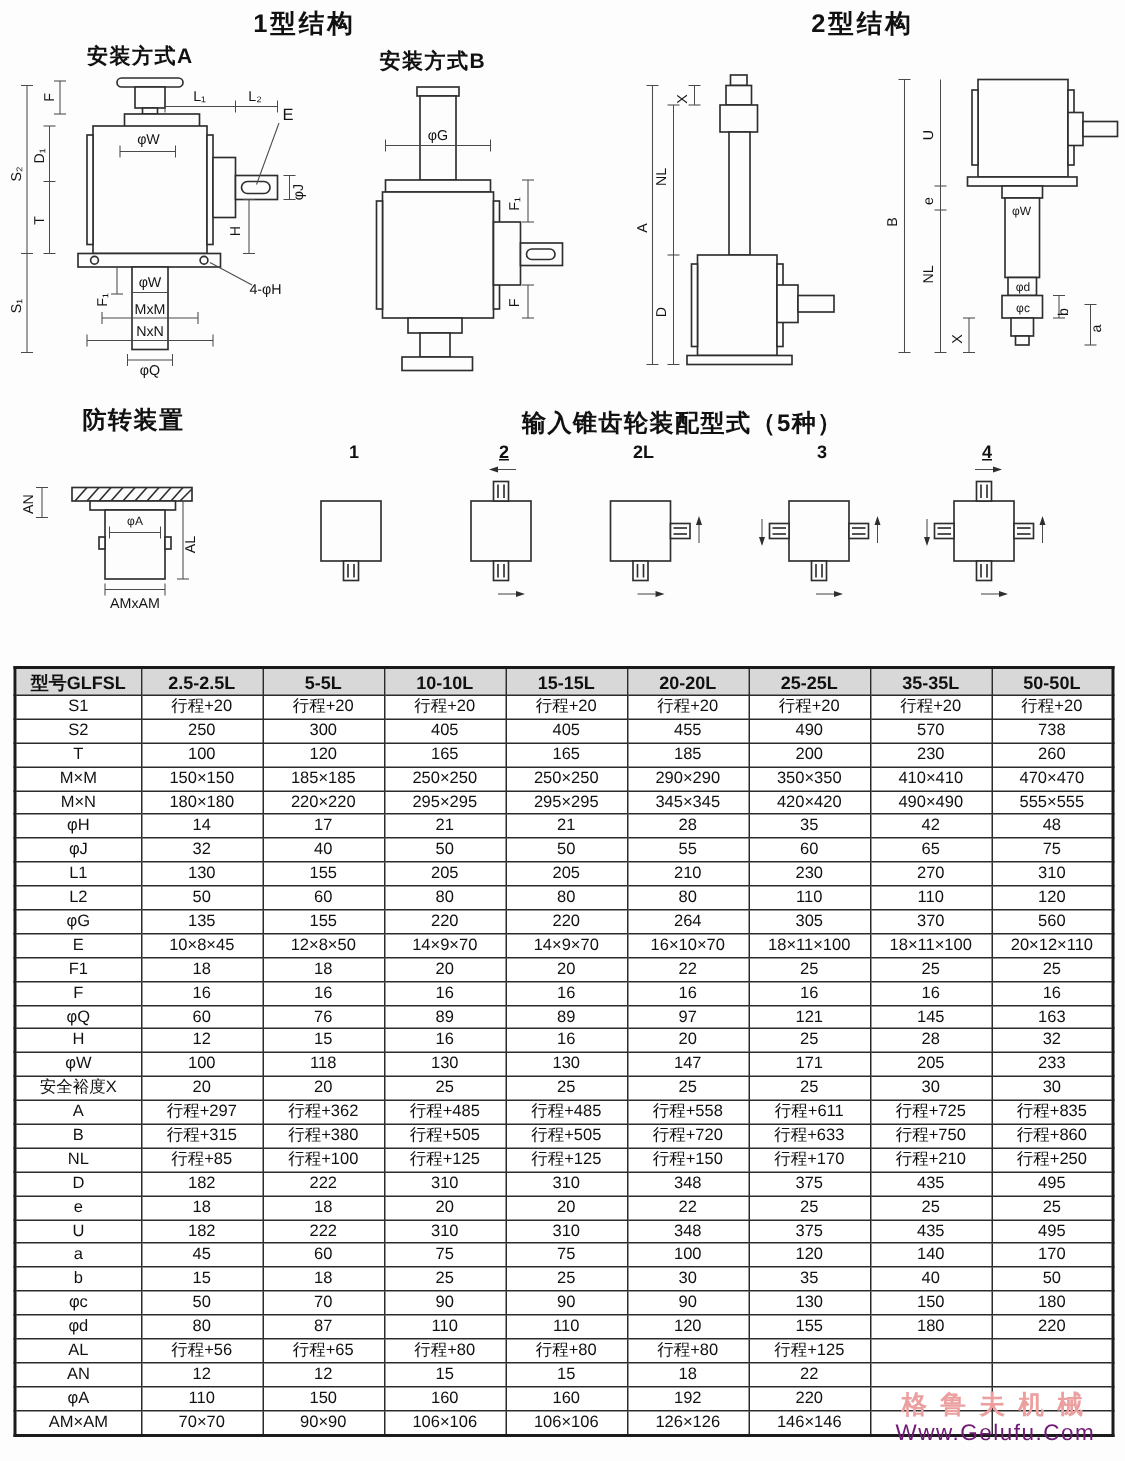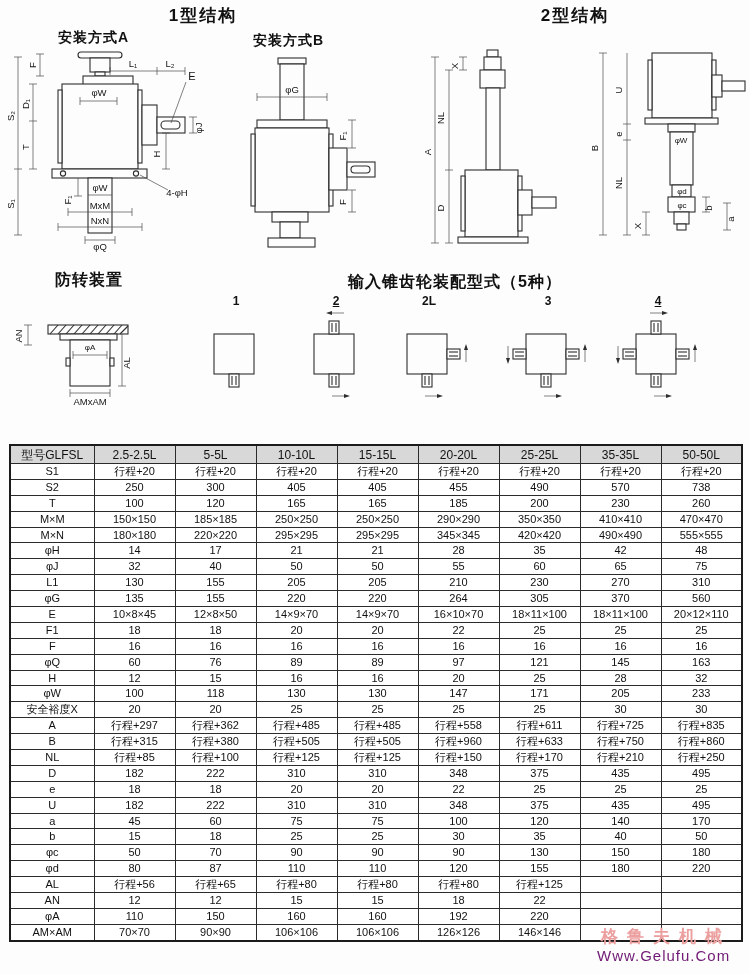--- a/index.html
+++ b/index.html
@@ -15,21 +15,21 @@
   svg text{font-family:"Liberation Sans","DejaVu Sans",sans-serif;font-size:9.5px;fill:#141414;}
   svg .ah{fill:#2e2e2e;stroke:none;}
   .bv{position:absolute;width:84px;top:294px;}
   .bvl{text-align:center;font-size:12px;font-weight:bold;height:16px;}
   .bvl.u{text-decoration:underline;}
   .bvsvg{position:relative;display:block;}
   #spec-table{position:absolute;left:9px;top:444px;width:733px;border-collapse:collapse;
               table-layout:fixed;border:2px solid #1b1b1b;background:#fff;}
   #spec-table th,#spec-table td{border:1px solid #2b2b2b;text-align:center;vertical-align:middle;
               padding:0;font-size:11px;line-height:1;height:14.9px;white-space:nowrap;overflow:hidden;}
-  #spec-table thead th{background:#d8d8d8;font-weight:normal;font-size:12px;height:17px;}
+  #spec-table thead th{background:#d8d8d8;font-weight:bold;font-size:12px;height:17px;}
   #spec-table td.lbl{font-size:11px;}
   .wm1{position:absolute;left:601px;top:925px;font-size:17px;font-weight:bold;color:#ec9f9f;letter-spacing:9px;}
   .wm2{position:absolute;left:597px;top:947px;font-size:15px;color:#701a75;letter-spacing:1px;}
 </style>
 </head>
 <body>
 
 <div class="page">
 
   <div class="title" style="left:128px;top:4px;">1型结构</div>
@@ -478,20 +478,31 @@
           <td>130</td>
           <td>155</td>
           <td>205</td>
           <td>205</td>
           <td>210</td>
           <td>230</td>
           <td>270</td>
           <td>310</td>
         </tr>
         <tr>
+          <td class="lbl">L2</td>
+          <td>50</td>
+          <td>60</td>
+          <td>80</td>
+          <td>80</td>
+          <td>80</td>
+          <td>110</td>
+          <td>110</td>
+          <td>120</td>
+        </tr>
+        <tr>
           <td class="lbl">φG</td>
           <td>135</td>
           <td>155</td>
           <td>220</td>
           <td>220</td>
           <td>264</td>
           <td>305</td>
           <td>370</td>
           <td>560</td>
         </tr>
@@ -582,21 +593,21 @@
           <td>行程+611</td>
           <td>行程+725</td>
           <td>行程+835</td>
         </tr>
         <tr>
           <td class="lbl">B</td>
           <td>行程+315</td>
           <td>行程+380</td>
           <td>行程+505</td>
           <td>行程+505</td>
-          <td>行程+960</td>
+          <td>行程+720</td>
           <td>行程+633</td>
           <td>行程+750</td>
           <td>行程+860</td>
         </tr>
         <tr>
           <td class="lbl">NL</td>
           <td>行程+85</td>
           <td>行程+100</td>
           <td>行程+125</td>
           <td>行程+125</td>

